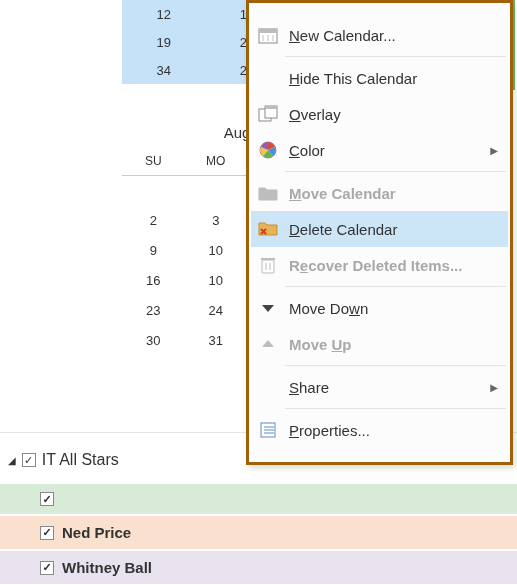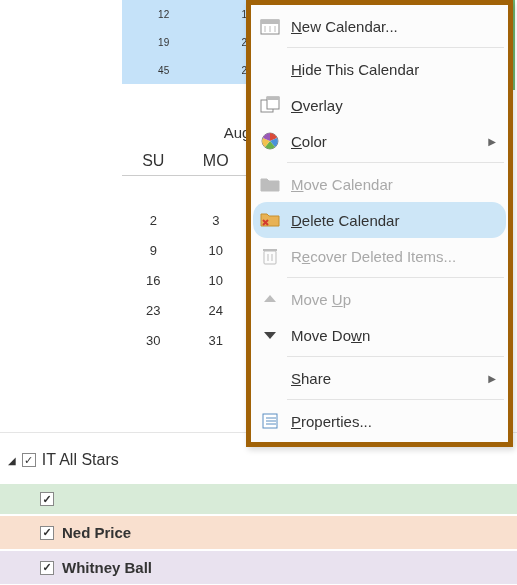--- a/index.html
+++ b/index.html
@@ -3,48 +3,48 @@
 <meta charset="utf-8">
 <style>
   * { box-sizing: border-box; font-family: "Segoe UI", Arial, sans-serif; }
   body { margin: 0; width: 517px; height: 585px; background: #fff; overflow: hidden; position: relative; font-size: 14px; color: #333; }
 
   .bg { position: absolute; inset: 0; }
 
   
   .mini-top { position: absolute; left: 122px; top: 0; width: 250px; }
   .mini-top table { border-collapse: collapse; width: 100%; background: #c5e2f9; }
-  .mini-top td { width: 34px; height: 28px; text-align: center; font-size: 10px; color: #333; }
+  .mini-top td { width: 34px; height: 28px; text-align: center; font-size: 13px; color: #333; }
 
   
   .mini-aug { position: absolute; left: 122px; top: 118px; width: 250px; }
   .mini-aug .title { text-align: center; font-size: 15px; color: #333; padding: 6px 0; }
   .mini-aug table { border-collapse: collapse; width: 100%; }
-  .mini-aug th { width: 34px; height: 28px; font-weight: normal; font-size: 16px; color: #333; border-bottom: 1px solid #ccc; }
+  .mini-aug th { width: 34px; height: 28px; font-weight: normal; font-size: 12px; color: #333; border-bottom: 1px solid #ccc; }
   .mini-aug td { width: 34px; height: 30px; text-align: center; font-size: 13px; color: #333; }
   .mini-aug td.dim { color: #bbb; }
 
   
   .group { position: absolute; left: 0; right: 0; bottom: 0; border-top: 1px solid #e5e5e5; padding-top: 10px; }
   .group-header { display: flex; align-items: center; gap: 6px; padding: 8px 8px 14px 8px; font-size: 16px; }
   .group-header .tri { font-size: 10px; }
   .cbx { width: 14px; height: 14px; border: 1px solid #888; display: inline-flex; align-items: center; justify-content: center; font-size: 11px; background: #fff; }
   .person { display: flex; align-items: center; gap: 8px; padding: 8px 8px 8px 40px; font-weight: 600; font-size: 15px; border-top: 1px solid #fff; border-bottom: 1px solid #fff; }
   .p1 { background: #d8ebd8; }
   .p2 { background: #f9e0cf; }
   .p3 { background: #e9e2ef; }
 
   
   .vbar { position: absolute; right: 2px; top: 0; width: 3px; height: 90px; background: #6fb36f; }
 
   
-  .menu { position: absolute; left: 246px; top: 0; width: 267px; background: #fcfcfc; border: 5px solid #a16207; box-shadow: 2px 3px 6px rgba(0,0,0,0.15); padding: 3px 2px; z-index: 10; }
+  .menu { position: absolute; left: 246px; top: 0; width: 267px; background: #fcfcfc; border: 3px solid #a16207; box-shadow: 2px 3px 6px rgba(0,0,0,0.15); padding: 14px 2px; z-index: 10; }
   .mi { display: flex; align-items: center; height: 36px; padding: 0 10px 0 6px; gap: 10px; color: #333; position: relative; }
-  .mi.disabled { color: #a9a9a9; }
-  .mi.highlight { background: #cde6f7; border-radius: 14px; }
+  .mi.disabled { color: #a9a9a9; font-weight: bold; }
+  .mi.highlight { background: #cde6f7; }
   .mi .icon { width: 22px; height: 22px; display: flex; align-items: center; justify-content: center; flex: 0 0 22px; }
   .mi .lbl { flex: 1; font-size: 15px; }
   .mi .lbl u { text-decoration: underline; }
   .mi .arrow { font-size: 10px; color: #666; }
   .sep { height: 1px; background: #e3e3e3; margin: 3px 2px 3px 34px; }
 
   
   svg { display: block; }
 </style>
 </head>
@@ -59,21 +59,21 @@
             <td>12</td>
             <td>13</td>
             <td>14</td>
           </tr>
       <tr>
             <td>19</td>
             <td>20</td>
             <td>21</td>
           </tr>
       <tr>
-            <td>45</td>
+            <td>34</td>
             <td>27</td>
             <td>28</td>
           </tr>
     </tbody>
       </table>
   </div>
 
   <div class="mini-aug">
     <div class="title">August</div>
     <table>
@@ -216,35 +216,35 @@
         <svg width="18" height="20">
           <rect x="3" y="5" width="12" height="13" rx="1" fill="none" stroke="#bdbdbd"></rect>
           <rect x="2" y="3" width="14" height="2" fill="#bdbdbd"></rect>
           <line x1="7" y1="8" x2="7" y2="15" stroke="#bdbdbd"></line>
           <line x1="11" y1="8" x2="11" y2="15" stroke="#bdbdbd"></line>
         </svg>
       </span>
       <span class="lbl">R<u>e</u>cover Deleted Items...</span>
     </div>
     <div class="sep"></div>
+    <div class="mi">
+      <span class="icon">
+        <svg width="14" height="10">
+          <path d="M1 2 L13 2 L7 9 Z" fill="#444"></path>
+        </svg>
+      </span>
+      <span class="lbl">Move Do<u>w</u>n</span>
+    </div>
     <div class="mi disabled">
       <span class="icon">
         <svg width="14" height="10">
           <path d="M7 1 L13 8 L1 8 Z" fill="#bdbdbd"></path>
         </svg>
       </span>
       <span class="lbl">Move <u>U</u>p</span>
-    </div>
-    <div class="mi">
-      <span class="icon">
-        <svg width="14" height="10">
-          <path d="M1 2 L13 2 L7 9 Z" fill="#444"></path>
-        </svg>
-      </span>
-      <span class="lbl">Move Do<u>w</u>n</span>
     </div>
     <div class="sep"></div>
     <div class="mi">
       <span class="icon"></span>
       <span class="lbl"><u>S</u>hare</span>
       <span class="arrow">▶</span>
     </div>
     <div class="sep"></div>
     <div class="mi">
       <span class="icon">

